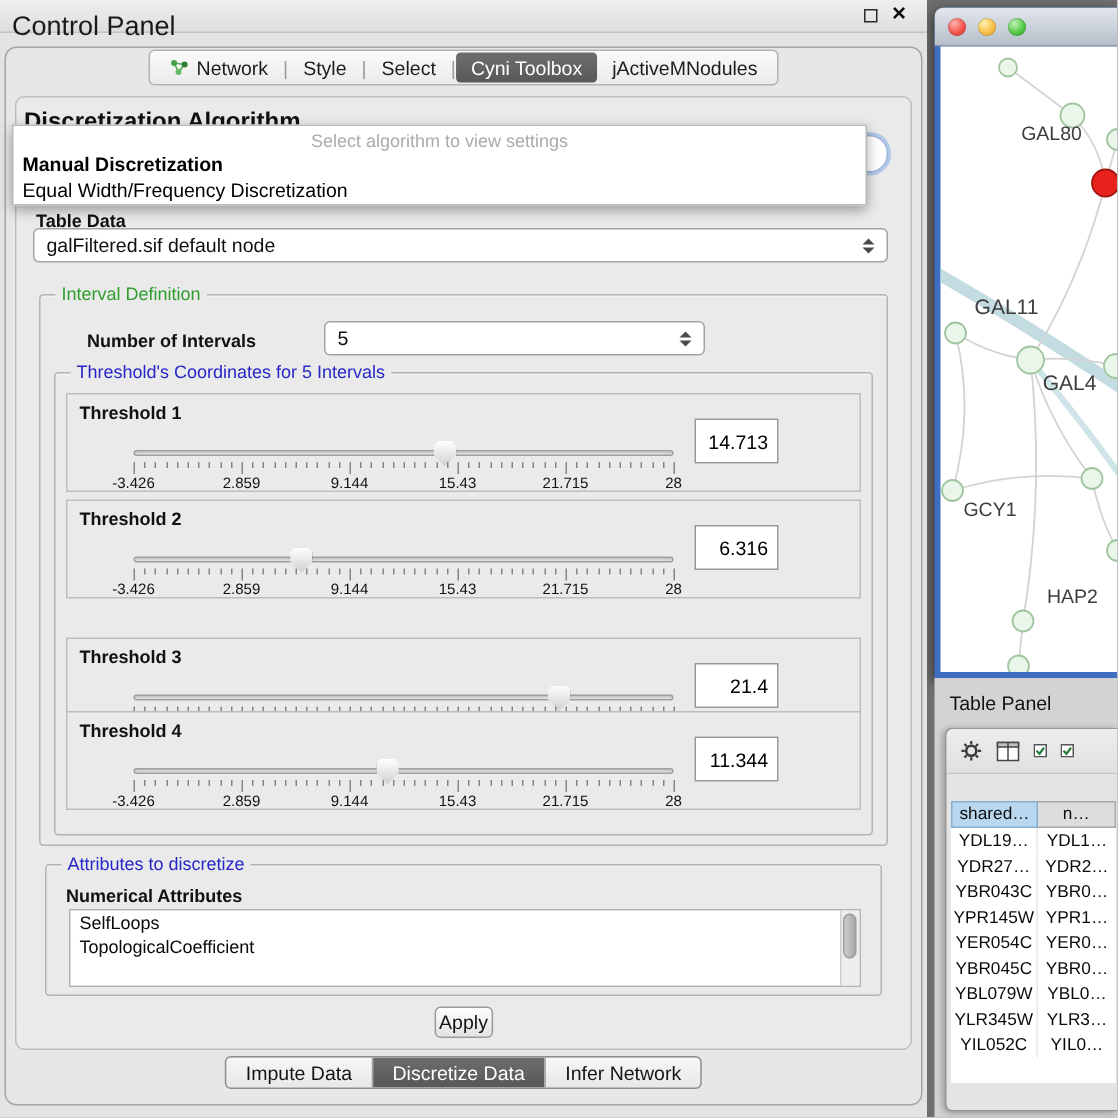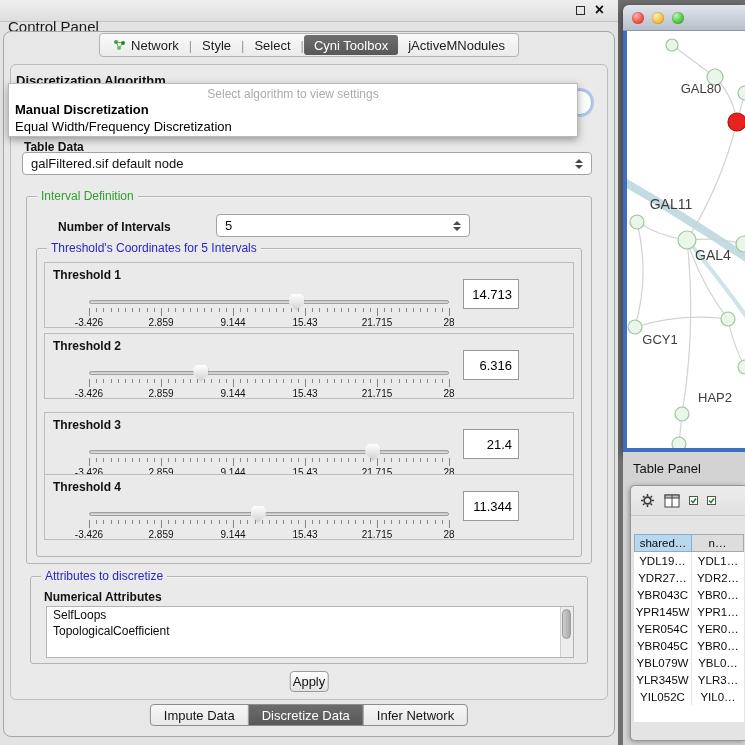--- a/index.html
+++ b/index.html
@@ -3,35 +3,35 @@
 <meta charset="utf-8">
 <style>
   *{margin:0;padding:0;box-sizing:border-box;}
   html,body{width:745px;height:745px;}
   .screen{position:relative;width:745px;height:745px;background:#707070;overflow:hidden;
           font-family:"Liberation Sans","DejaVu Sans",sans-serif;-webkit-font-smoothing:antialiased;}
 
   
   .control-panel{position:absolute;left:0;top:0;width:618px;height:745px;background:#e3e3e3;}
   .titlebar{position:absolute;left:0;top:0;width:100%;height:22px;background:linear-gradient(#efefef,#dedede);border-bottom:1px solid #c2c2c2;}
-  .tb-title{position:absolute;left:8px;top:18px;font-size:15px;color:#1a1a1a;}
+  .tb-title{position:absolute;left:8px;top:7px;font-size:18px;color:#1a1a1a;}
   .tb-icons{position:absolute;right:14px;top:3px;display:flex;gap:10px;align-items:center;}
   .float-box{width:9px;height:9px;border:1.5px solid #2b2b2b;display:inline-block;}
   .close-x{font-size:16px;font-weight:bold;color:#0d0d0d;line-height:14px;}
 
   .tab-group{position:absolute;top:33px;left:50%;transform:translateX(-50%);display:flex;align-items:center;height:24px;
              background:linear-gradient(#fafafa,#ebebeb);border:1px solid #b3b3b3;border-radius:4px;padding:0 3px;z-index:3;white-space:nowrap;}
   .tab{display:flex;align-items:center;gap:5px;padding:0 10px;height:20px;font-size:13px;color:#1c1c1c;border-radius:3px;}
   .tab.selected{background:linear-gradient(#6e6e6e,#585858);color:#fff;}
   .tab-sep{color:#9a9a9a;font-size:13px;}
 
   .main-frame{position:absolute;left:3px;top:31px;width:612px;height:706px;border:1px solid #a6a6a6;border-radius:8px;background:#e7e7e7;}
   .inner-frame{position:absolute;left:10px;top:64px;width:598px;height:636px;border:1px solid #bdbdbd;border-radius:6px;background:#eaeaea;}
 
-  .alg-label{position:absolute;left:16px;top:73px;font-size:13px;font-weight:bold;color:#111;z-index:1;}
+  .alg-label{position:absolute;left:16px;top:73px;font-size:16px;font-weight:bold;color:#111;z-index:1;}
   .alg-combo{position:absolute;left:22px;top:90px;width:570px;height:25px;background:#fff;border:1px solid #9fb6d8;border-radius:12px;
              box-shadow:0 0 0 2px rgba(110,160,230,.45);z-index:1;}
 
   .overlay{position:absolute;left:8px;top:83px;width:570px;height:54px;background:#fff;border:1px solid #b9b9b9;
            box-shadow:0 3px 8px rgba(0,0,0,.35);z-index:5;}
   .overlay-prompt{position:absolute;left:0;top:3px;width:100%;text-align:center;font-size:12px;color:#ababab;}
   .overlay-opt{position:absolute;left:6px;font-size:13px;color:#000;white-space:nowrap;}
   .overlay-opt.o0{top:18px;font-weight:bold;}
   .overlay-opt.o1{top:35px;}
 
@@ -50,21 +50,21 @@
 
   .group{position:absolute;border:1px solid #b4b4b4;border-radius:3px;box-shadow:inset 0 1px 0 #f4f4f4;}
   .group-title{position:absolute;top:-8px;left:10px;background:#eaeaea;padding:0 4px;font-size:12px;white-space:nowrap;}
   .group-title.green{color:#2f9e2f;}
   .group-title.blue{color:#2626c9;}
   .interval-group{left:26px;top:196px;width:566px;height:368px;}
   .thresh-group{left:36px;top:248px;width:546px;height:309px;}
   .attr-group{left:30px;top:576px;width:558px;height:88px;}
 
   .tbox{position:absolute;left:44px;width:530px;height:66px;border:1px solid #bdbdbd;background:#eaeaea;}
-  .tbox.t0{top:262px;}.tbox.t1{top:333px;}.tbox.t2{top:412px;}.tbox.t3{top:474px;}
+  .tbox.t0{top:262px;}.tbox.t1{top:333px;}.tbox.t2{top:425px;}.tbox.t3{top:474px;}
   .tbox-label{position:absolute;left:8px;top:5px;font-size:12px;font-weight:bold;color:#111;}
   .track{position:absolute;left:44px;top:37px;width:360px;height:4px;background:linear-gradient(#c2c2c2,#e2e2e2);border:1px solid #9e9e9e;border-radius:2px;}
   .thumb{position:absolute;top:-7px;width:15px;height:17px;margin-left:-7.5px;background:linear-gradient(#ffffff,#cfcfcf);
          clip-path:polygon(18% 0,82% 0,100% 20%,100% 55%,50% 100%,0 55%,0 20%);filter:drop-shadow(0 0 1px #777);}
   .ticks{position:absolute;left:44px;top:45px;width:360px;height:9px;}
   .tick{position:absolute;top:0;width:1px;background:#858585;}
   .scale{position:absolute;left:44px;top:54px;width:360px;font-size:10px;color:#111;}
   .scale span{position:absolute;transform:translateX(-50%);white-space:nowrap;}
   .valbox{position:absolute;left:418px;top:16px;width:56px;height:30px;background:#fff;border:1px solid #989898;
           display:flex;align-items:center;justify-content:flex-end;padding:0 6px;font-size:13px;color:#000;}

